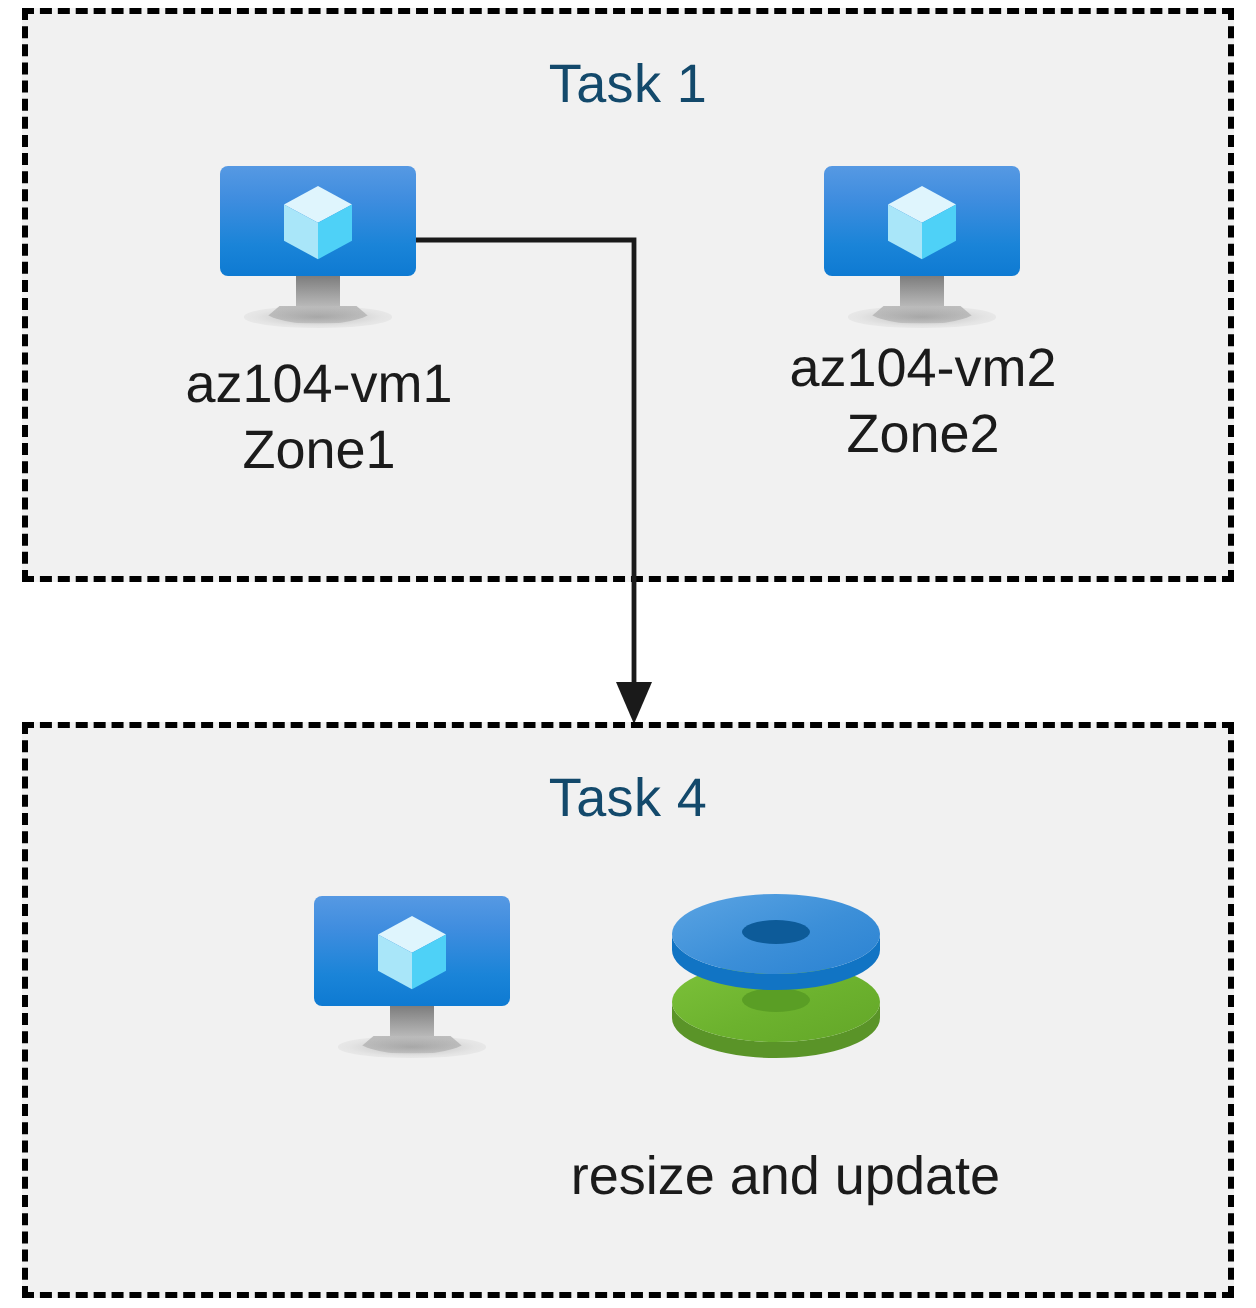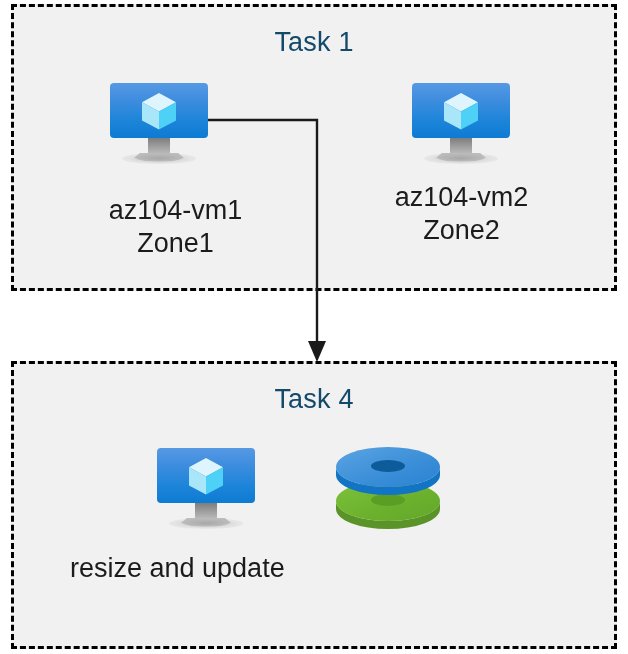--- a/index.html
+++ b/index.html
@@ -44,29 +44,29 @@
 
   
   .node-label {
     position: absolute;
     text-align: center;
     color: #1b1b1b;
     font-size: 27px;
     line-height: 33px;
     white-space: pre-line;
   }
-  #vm1-label { left: 54px;  top: 176px; width: 243px; margin-top: 18px; }
-  #vm2-label { left: 340px; top: 181px; width: 243px; }
+  #vm1-label { left: 38px;  top: 176px; width: 243px; }
+  #vm2-label { left: 340px; top: 168px; width: 243px; }
 
   #resize-label {
     position: absolute;
     left: 70px;
-    top: 552px;
+    top: 572px;
     width: 430px;
-    text-align: left;
+    text-align: right;
     color: #1b1b1b;
     font-size: 27px;
     line-height: 33px;
     white-space: nowrap;
   }
 
   
   .vm-icon { position: absolute; }
   .vm-icon .screen {
     position: absolute;

